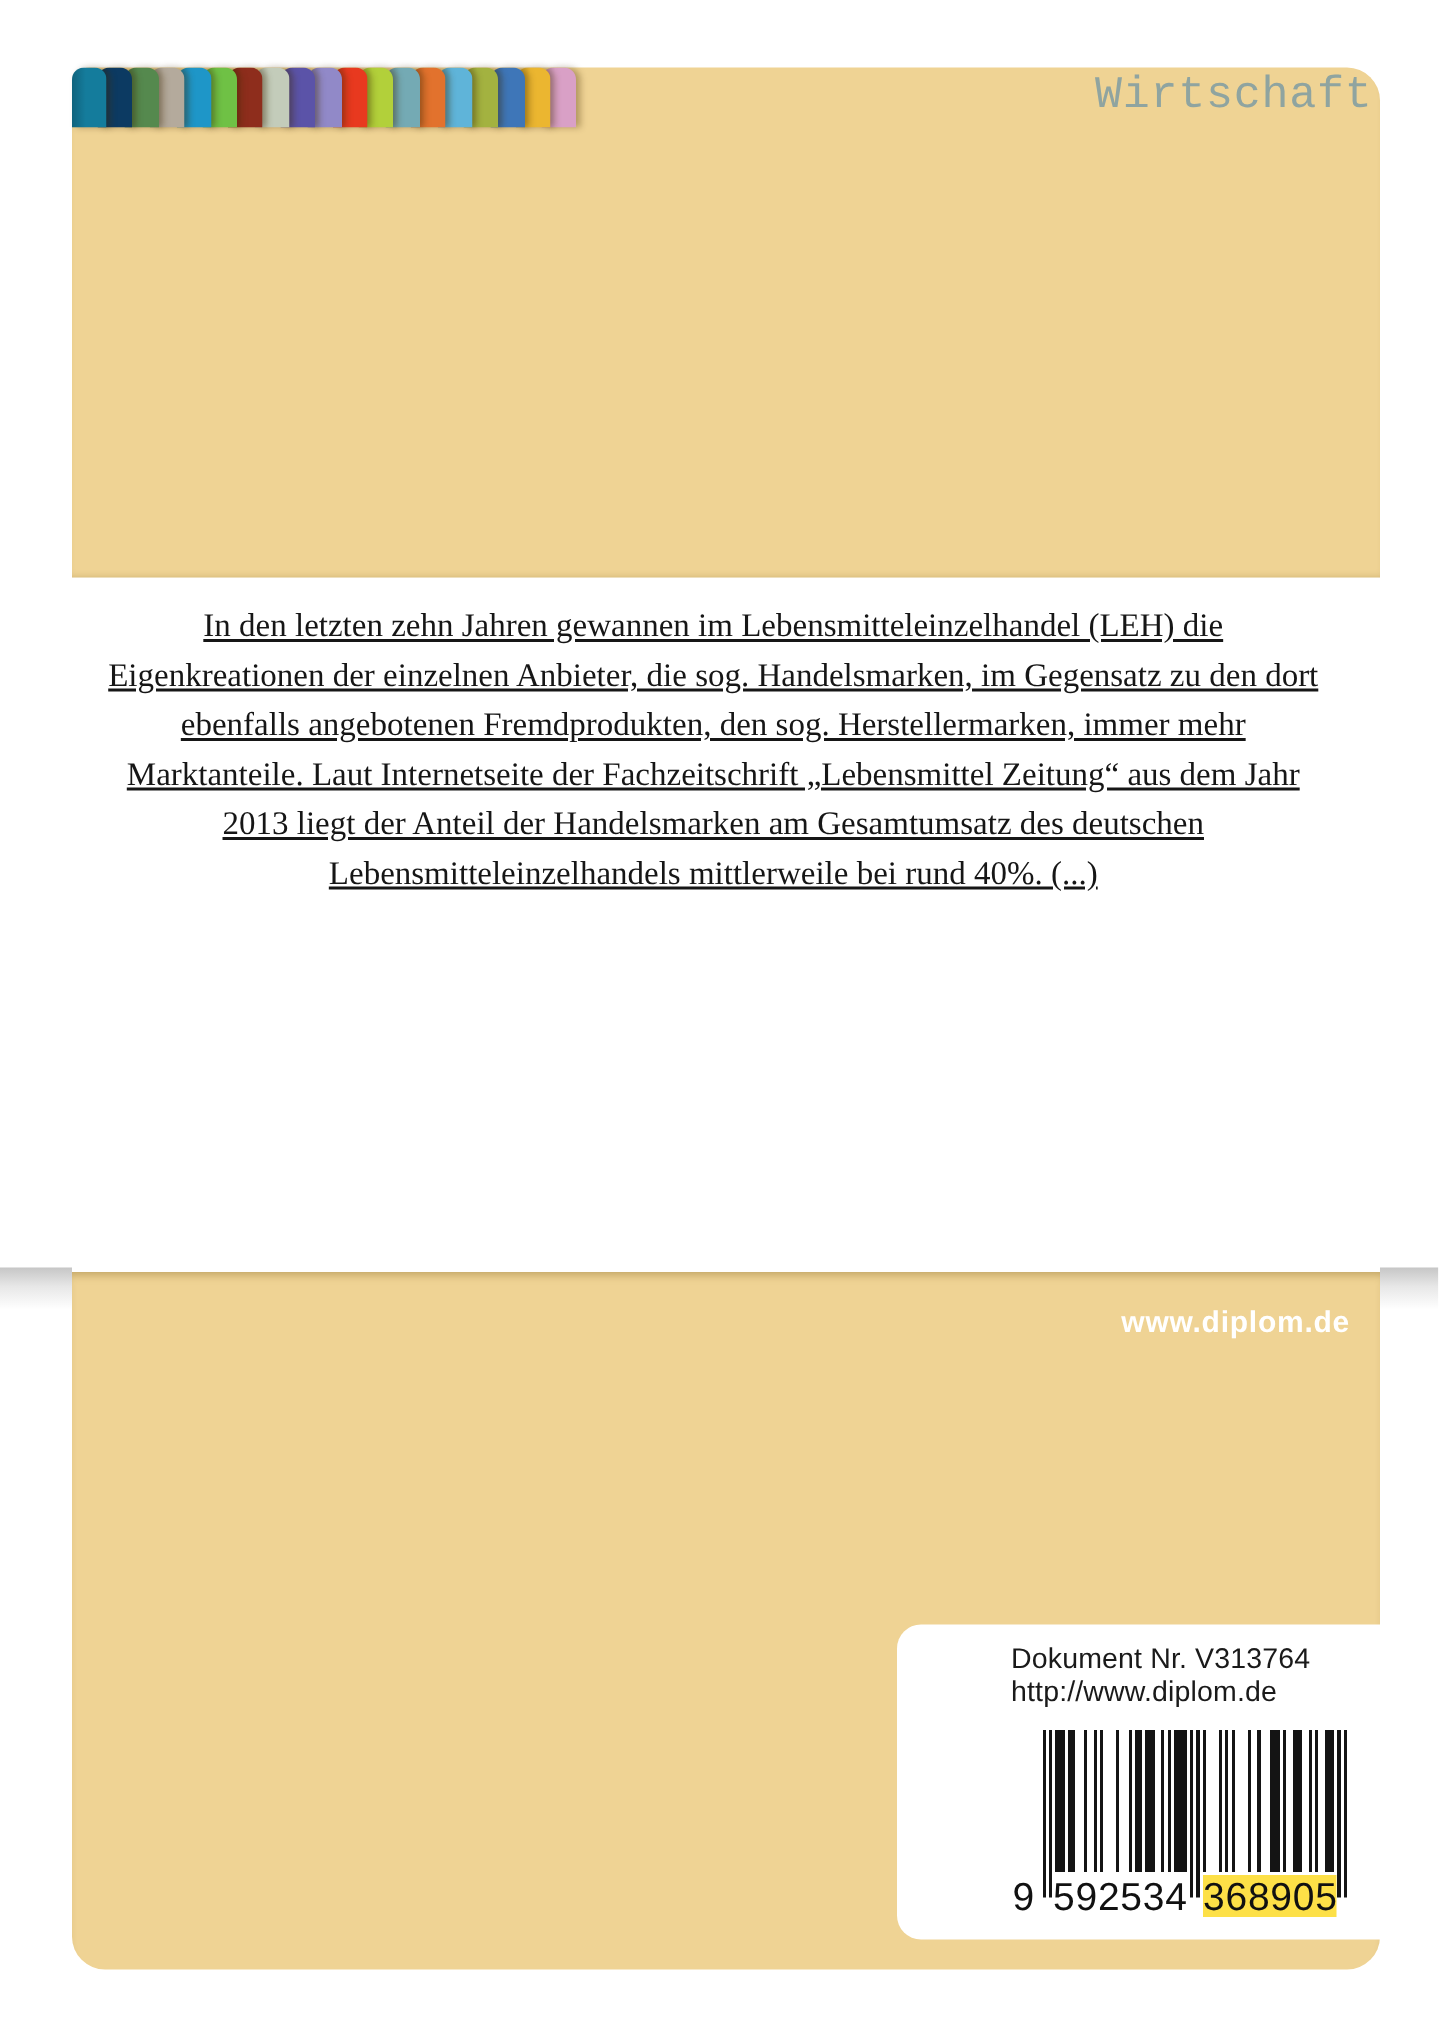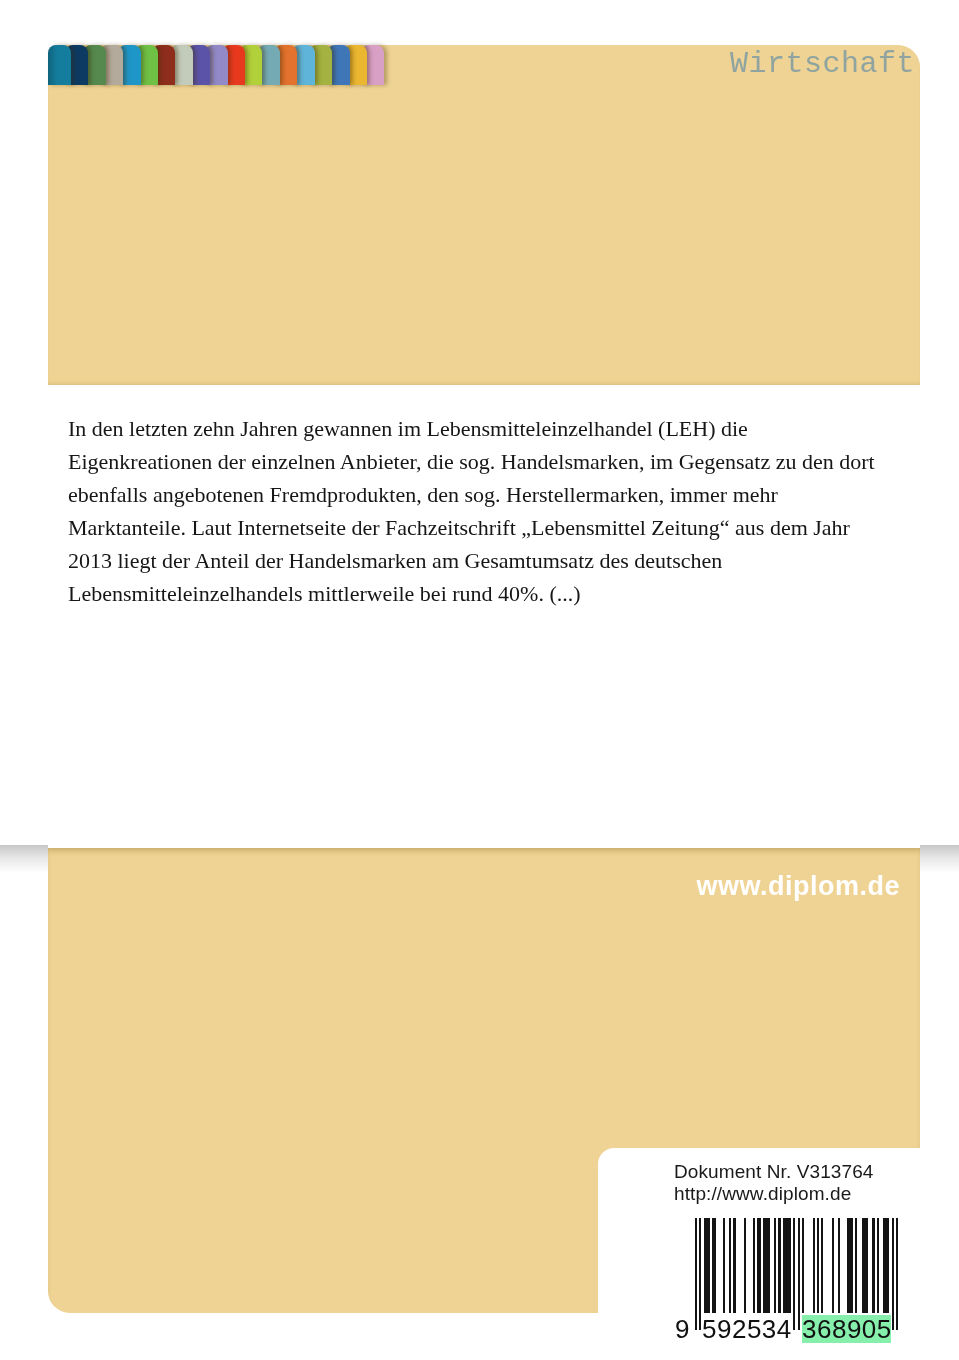--- a/index.html
+++ b/index.html
@@ -14,51 +14,51 @@
   
   .stripes{position:absolute;left:48px;top:45px;height:40px;display:flex;}
   .stripe{width:23px;height:40px;margin-right:-5.6px;position:relative;
           border-radius:8px 8px 0 0;
           box-shadow:3px 0 4px rgba(70,45,5,0.35);}
 
   .category-label{position:absolute;top:47px;right:44px;font-size:30px;font-weight:400;
                   letter-spacing:0.5px;}
 
   
-  .abstract{position:absolute;left:68px;top:412px;width:815px;
+  .abstract{position:absolute;left:68px;top:400px;width:815px;
             font-family:"Liberation Serif","DejaVu Serif",serif;
-            font-size:22px;line-height:33px;color:#161616;text-align:left;}
+            font-size:22px;line-height:33px;color:#161616;text-align:center;text-decoration:underline;}
 
   
   .fold-shadow{position:absolute;top:845px;height:28px;
                background:linear-gradient(180deg,#c6c6c6 0%,#e7e7e7 45%,#ffffff 100%);}
   .fold-shadow.left{left:0;width:48px;}
   .fold-shadow.right{left:920px;width:39px;}
 
   
   .cover-bottom{position:absolute;left:48px;top:848px;width:872px;height:465px;
                 border-radius:0 0 22px 22px;
                 box-shadow:inset 0 5px 6px -3px rgba(125,95,30,0.40);}
 
   .site-label{position:absolute;top:871px;right:59px;color:#ffffff;
-              font-size:27px;font-weight:700;letter-spacing:0.5px;}
+              font-size:20px;font-weight:700;letter-spacing:0.5px;}
 
   
-  .info-box{position:absolute;left:598px;top:1148px;width:342px;height:210px;
+  .info-box{position:absolute;left:598px;top:1083px;width:342px;height:210px;
             background:#ffffff;border-radius:16px;}
   .info-lines{padding:13px 0 0 76px;font-size:19px;line-height:22px;color:#1a1a1a;
               font-weight:400;letter-spacing:0.1px;}
 
   .barcode{position:absolute;left:97px;top:70px;width:203px;height:135px;}
   .barcode svg{position:absolute;left:0;top:0;display:block;}
   .bc-digit{position:absolute;top:97px;font-size:26px;line-height:28px;color:#111;
             letter-spacing:0.5px;font-weight:400;}
   .bc-first{left:-20px;}
   .bc-left{left:7px;width:89px;text-align:center;background:#ffffff;}
-  .bc-right{left:107px;width:89px;text-align:center;background:#86efac;}
+  .bc-right{left:107px;width:89px;text-align:center;background:#fde047;}
 </style>
 </head>
 <body>
 
 <div class="page">
 
   <div class="cover-top" style="background: rgb(239, 211, 148);"></div>
 
   <div class="stripes" id="stripes">
       <div class="stripe" style="background: linear-gradient(90deg, rgba(0, 0, 0, 0.2), rgba(0, 0, 0, 0) 40%), rgb(20, 124, 156); z-index: 40;"></div>

